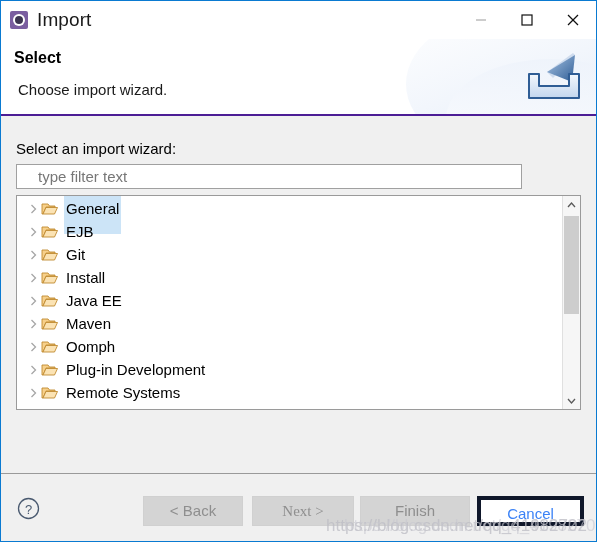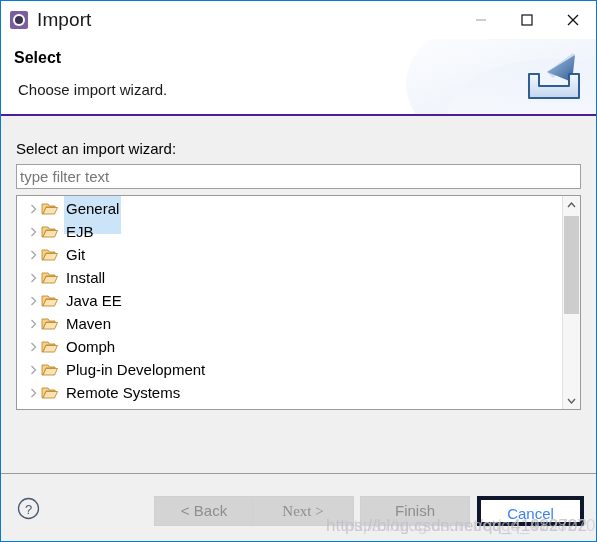--- a/index.html
+++ b/index.html
@@ -144,29 +144,29 @@
     position: absolute;
     left: 15px;
     top: 24px;
     font-size: 15px;
     color: #000000;
   }
   .filter-input {
     position: absolute;
     left: 15px;
     top: 48px;
-    width: 565px;
+    width: 506px;
     height: 25px;
     box-sizing: border-box;
     border: 1px solid #a0a0a0;
     background: #ffffff;
     font-family: "Liberation Sans", sans-serif;
     font-size: 15px;
     color: #000000;
-    padding: 0 3px;
+    padding: 0 21px;
     outline: none;
   }
   .filter-input::placeholder { color: #777777; opacity: 1; }
 
   
   .tree-box {
     position: absolute;
     left: 15px;
     top: 79px;
     width: 565px;
@@ -271,21 +271,21 @@
     border: 1px solid #d0d0d0;
     background: #d4d4d4;
     color: #8e8e8e;
     cursor: default;
   }
   .btn.enabled {
     background: #ffffff;
     border: 4px solid #0f172a;
     color: #3b82f6;
   }
-  #btn-back   { left: 153px; width: 100px; }
+  #btn-back   { left: 142px; width: 100px; }
   #btn-next   { left: 251px; width: 102px; font-family: Liberation Serif, serif; }
   #btn-finish { left: 359px; width: 110px; }
   #btn-cancel { left: 476px; width: 107px; }
 
   
   .watermark {
     position: absolute;
     left: 325px;
     top: 515px;
     width: 272px;

